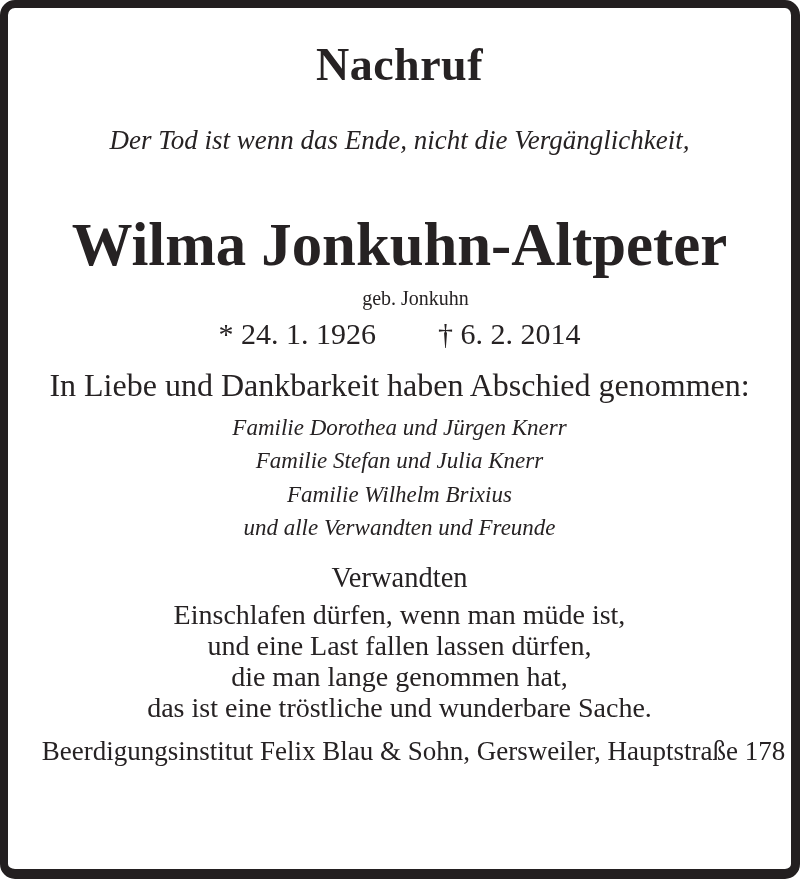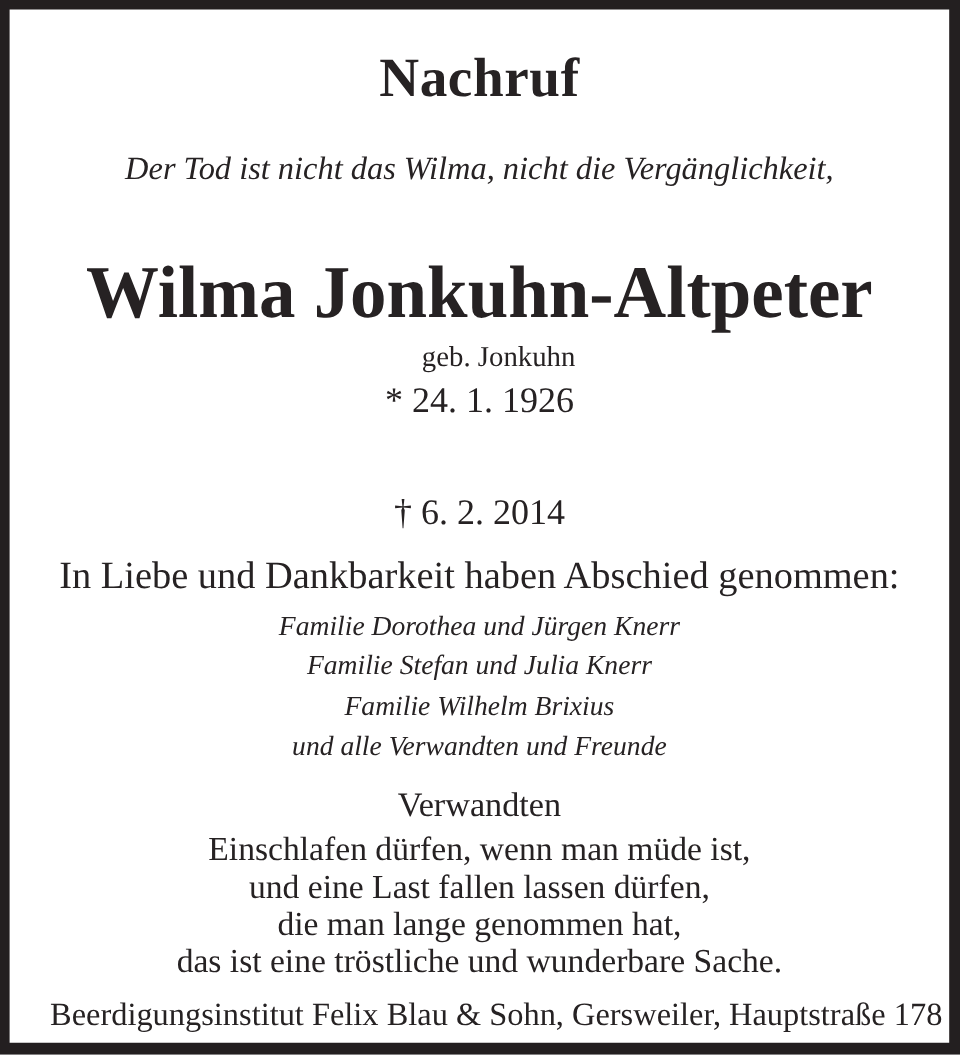--- a/index.html
+++ b/index.html
@@ -13,20 +13,21 @@
     height: 879px;
     box-sizing: border-box;
     border-style: solid;
     border-color: #231f20;
     border-width: 8px 9px 10px 8px;
     background: #ffffff;
     font-family: "Liberation Serif", "DejaVu Serif", serif;
     color: #262223;
     text-align: center;
     overflow: hidden;
+    border-radius: 15px;
   }
   .title {
     margin: 33px 0 0 0;
     font-size: 46px;
     line-height: 48px;
     font-weight: bold;
     letter-spacing: 0.5px;
   }
   .epigraph {
     margin-top: 36px;
@@ -38,32 +39,31 @@
     margin-top: 56px;
     font-size: 62px;
     line-height: 66px;
     font-weight: bold;
     transform: scaleX(0.98);
     transform-origin: center;
     white-space: nowrap;
   }
   .maiden-name {
     margin-top: 6px;
-    font-size: 24px;
+    font-size: 20px;
     line-height: 30px;
     padding-left: 32px;
   }
   .dates {
     margin-top: 5px;
     display: flex;
     justify-content: center;
     gap: 62px;
     font-size: 30px;
     line-height: 32px;
-    flex-direction: column;
   }
   .intro {
     margin-top: 19px;
     font-size: 32px;
     line-height: 33px;
     white-space: nowrap;
   }
   .mourners {
     margin-top: 9px;
     font-size: 23px;
@@ -89,21 +89,21 @@
   }
 </style>
 </head>
 <body>
 
 <div class="frame">
 
   <h1 class="title">Nachruf</h1>
 
   <div class="epigraph">
-    <div>Der Tod ist nicht das Wilma, nicht die Vergänglichkeit,</div>
+    <div>Der Tod ist wenn das Ende, nicht die Vergänglichkeit,</div>
   </div>
 
   <div class="deceased-name">Wilma Jonkuhn-Altpeter</div>
 
   <div class="maiden-name">geb. Jonkuhn</div>
 
   <div class="dates">
     <span>* 24. 1. 1926</span>
     <span>† 6. 2. 2014</span>
   </div>

